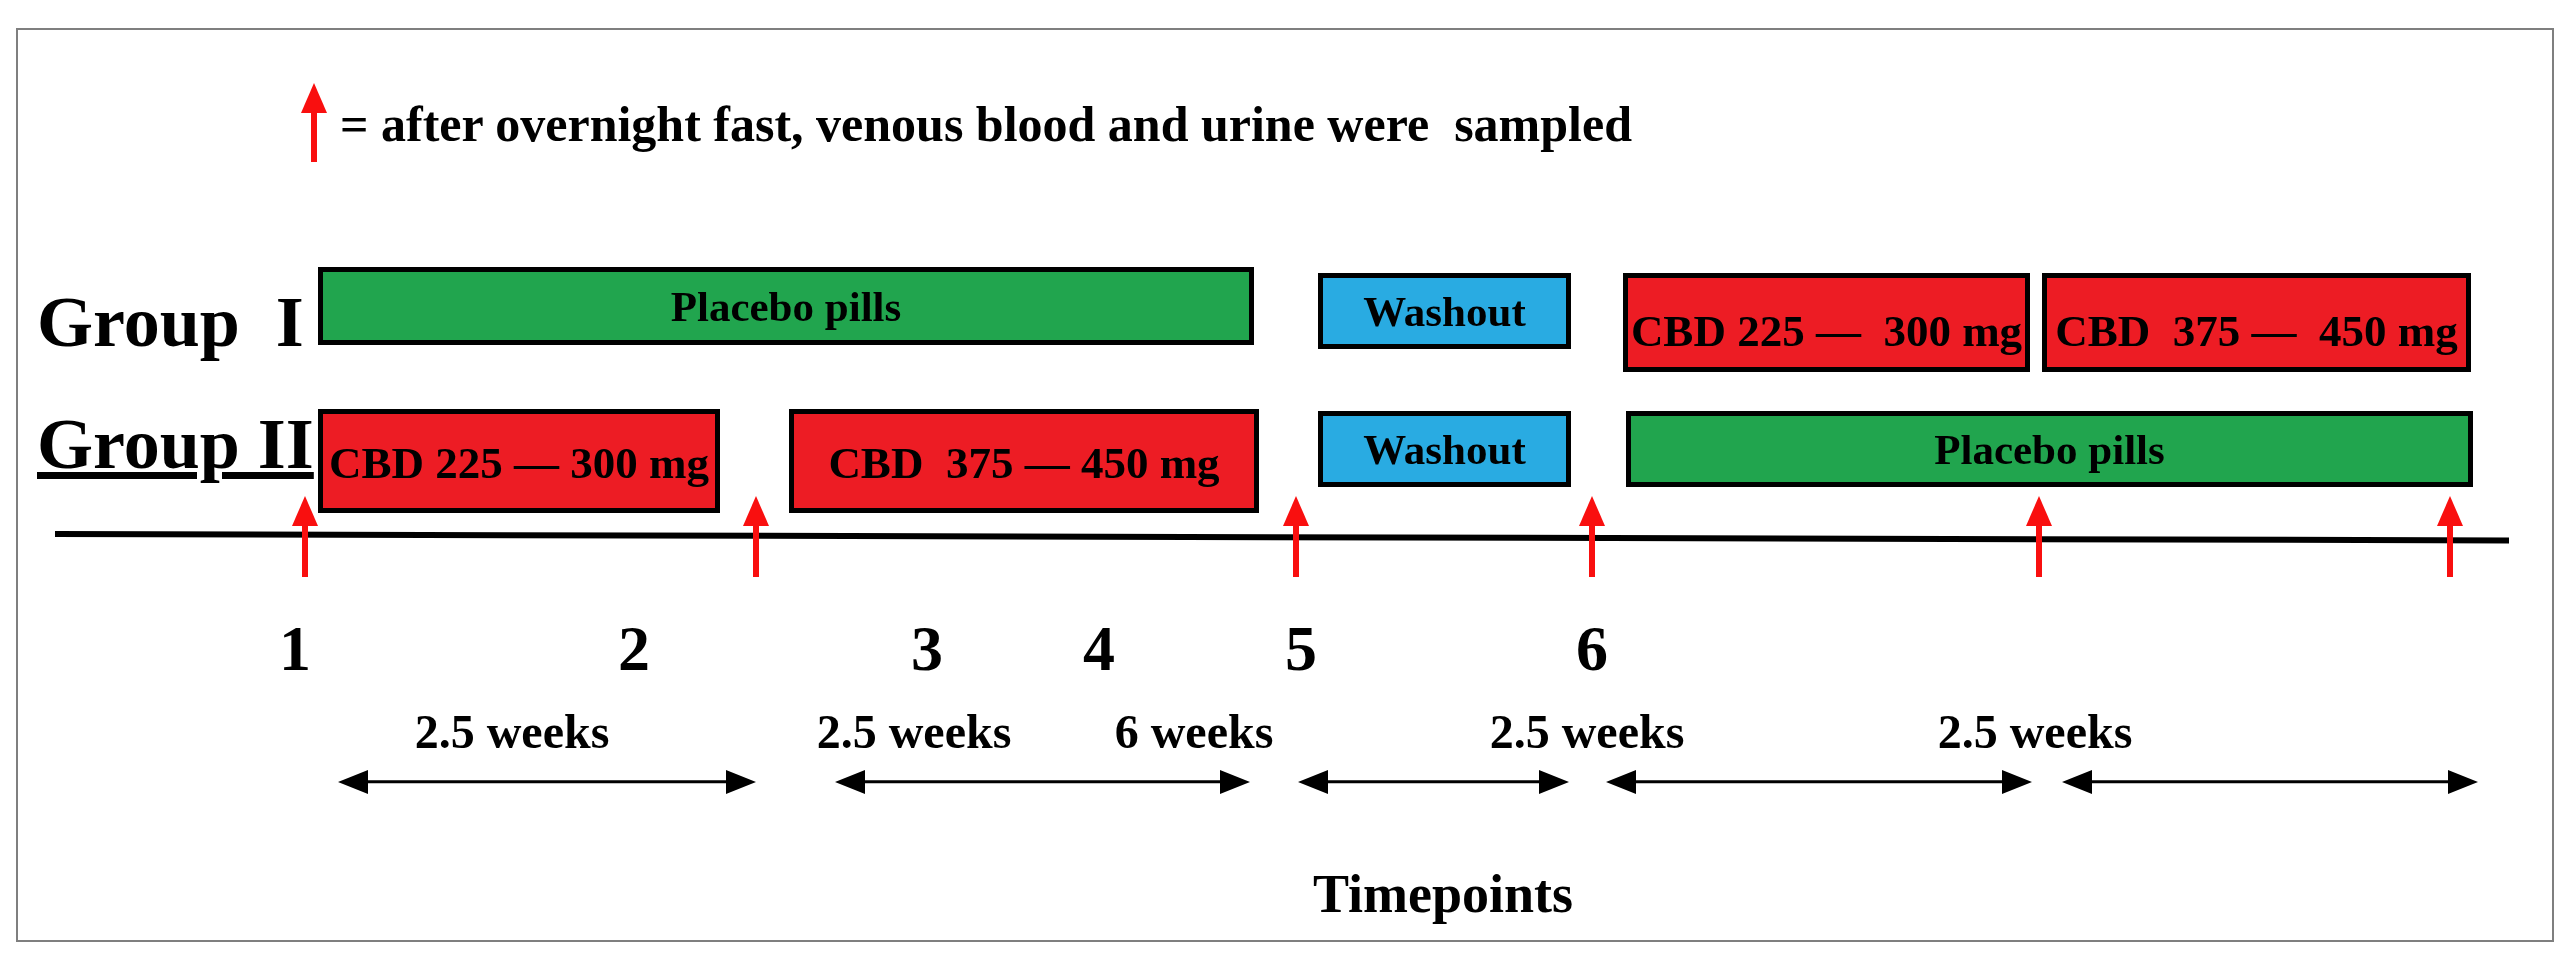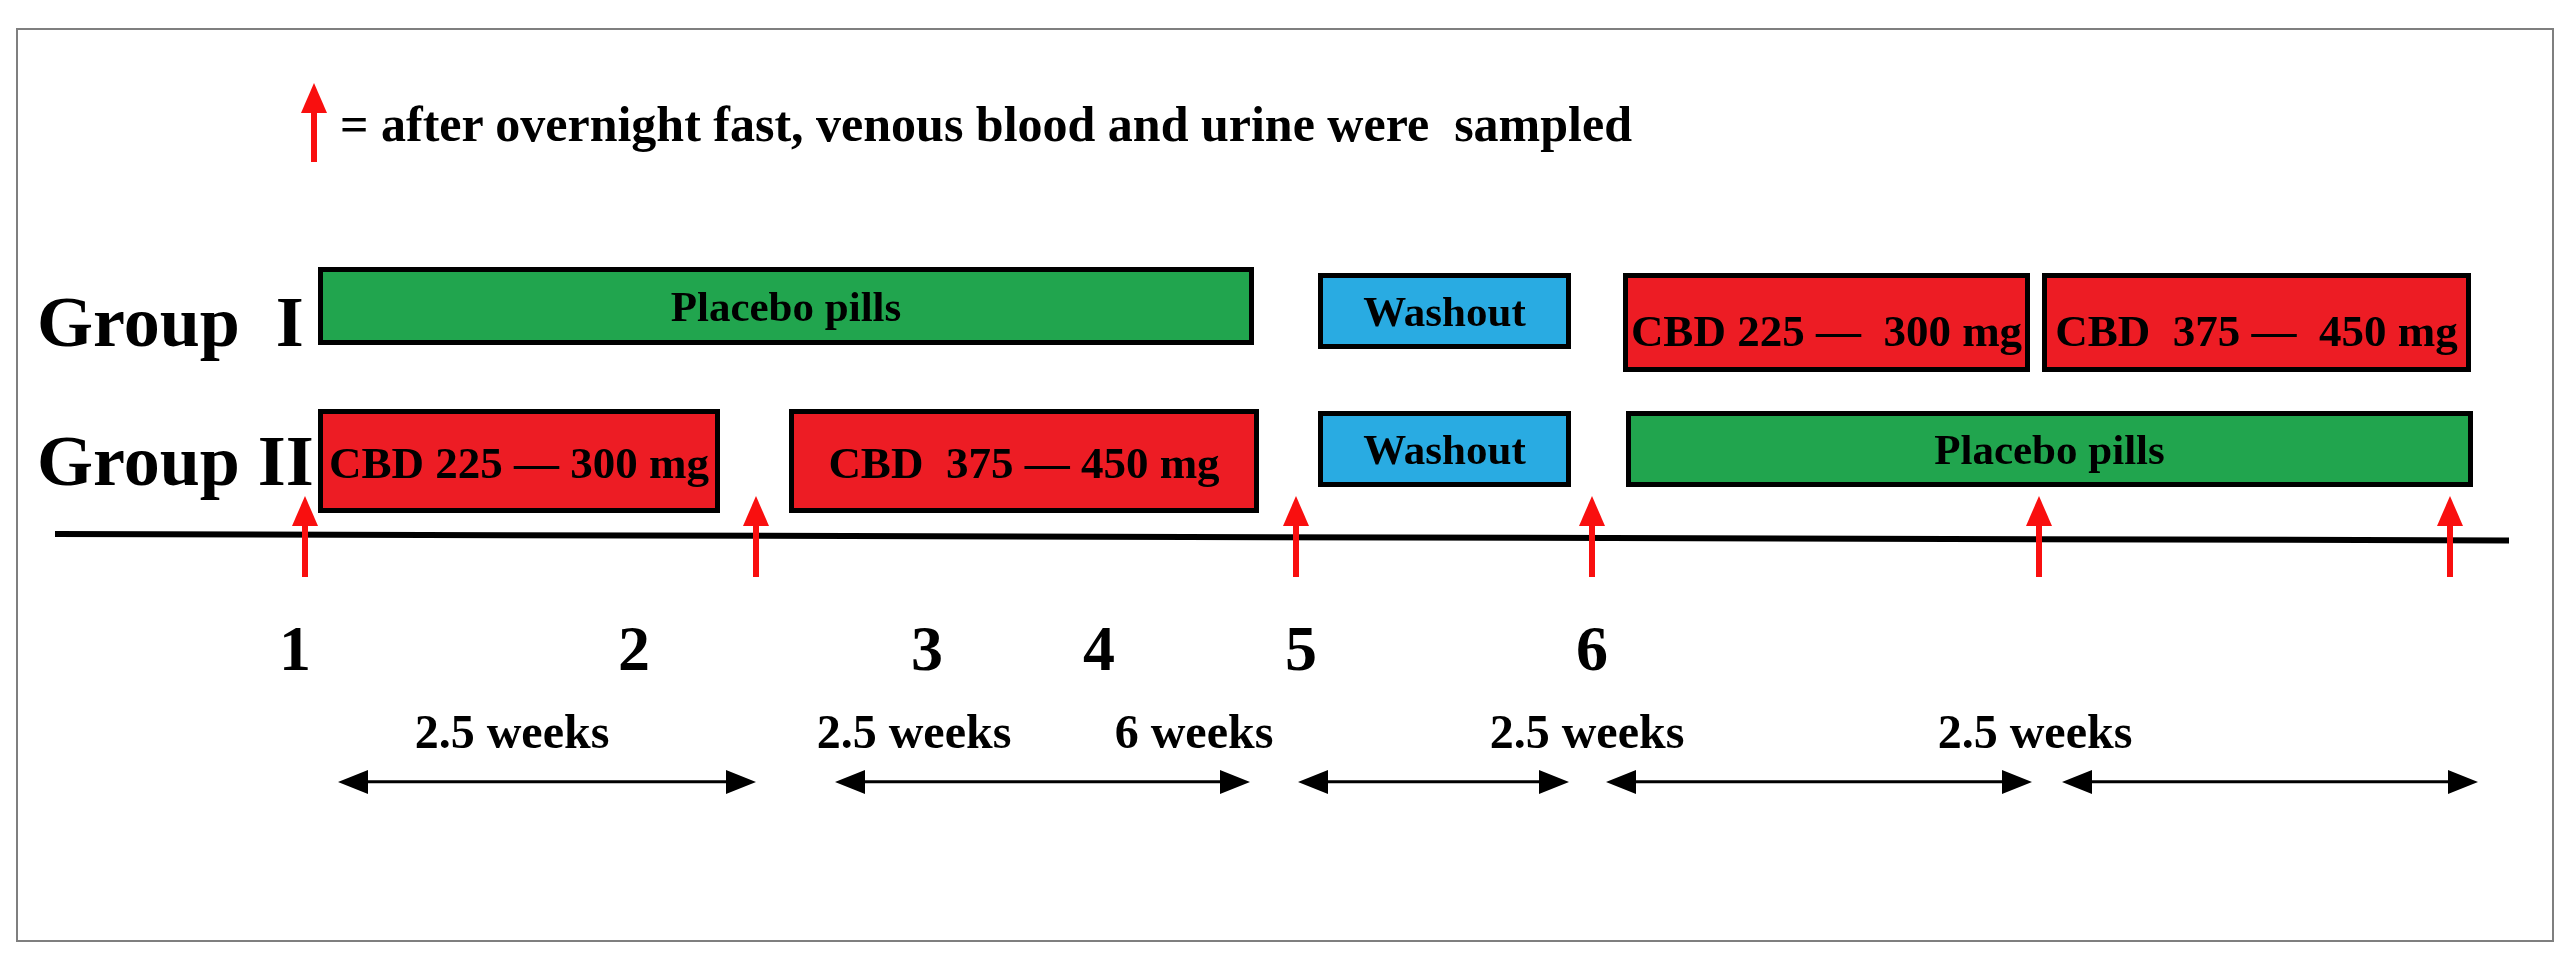--- a/index.html
+++ b/index.html
@@ -17,21 +17,21 @@
   .up-arrow{position:absolute;display:flex;flex-direction:column;align-items:center;width:28px;--ac:#f90f0f;}
   .up-arrow .head{width:0;height:0;border-left:13.5px solid transparent;border-right:13.5px solid transparent;border-bottom:30px solid var(--ac);}
   .up-arrow .shaft{width:6.4px;flex:1;background:var(--ac);margin-top:-2.8px;}
   .legend-arrow{left:300px;top:75px;height:79px;}
   .s-arrow{top:488px;height:81px;}
   .legend-text{
     position:absolute;left:340px;top:89px;font-size:50px;line-height:1.1;white-space:pre;
   }
   .group-label{position:absolute;left:37px;width:241px;text-align:right;font-size:72px;line-height:1;white-space:pre;}
   .g1l{top:278px;}
-  .g2l{top:417px;}
+  .g2l{top:400px;text-decoration:underline;}
   .box{
     position:absolute;box-sizing:border-box;border:5.7px solid #000;
     display:flex;align-items:center;justify-content:center;
     font-size:43px;line-height:1;white-space:pre;
   }
   .g1-placebo {left:318px;top:259px;width:936px;height:78px;}
   .g1-washout {left:1318px;top:265px;width:253px;height:76px;}
   .g1-cbdlow  {left:1623px;top:265px;width:407px;height:99px;font-size:45px;padding-top:18.5px;}
   .g1-cbdhigh {left:2042px;top:265px;width:429px;height:99px;font-size:45px;padding-top:18.5px;}
   .g2-cbdlow  {left:318px;top:401px;width:402px;height:104px;font-size:45px;padding-top:5.7px;}
@@ -87,20 +87,21 @@
     <span>CBD  375 — 450 mg</span>
   </div>
   <div class="box g2-washout" style="background: rgb(41, 171, 226);">
     <span>Washout</span>
   </div>
   <div class="box g2-placebo" style="background: rgb(33, 165, 78);">
     <span>Placebo pills</span>
   </div>
 
   <div class="timeline" style="background: rgb(0, 0, 0);"></div>
+  <div class="axis-label">Timepoints</div>
 <div class="up-arrow s-arrow" style="left: 291px; --ac: #F90F0F;">
     <div class="head"></div>
     <div class="shaft"></div>
   </div>
     <div class="up-arrow s-arrow" style="left: 742px; --ac: #F90F0F;">
     <div class="head"></div>
     <div class="shaft"></div>
   </div>
     <div class="up-arrow s-arrow" style="left: 1282px; --ac: #F90F0F;">
     <div class="head"></div>

